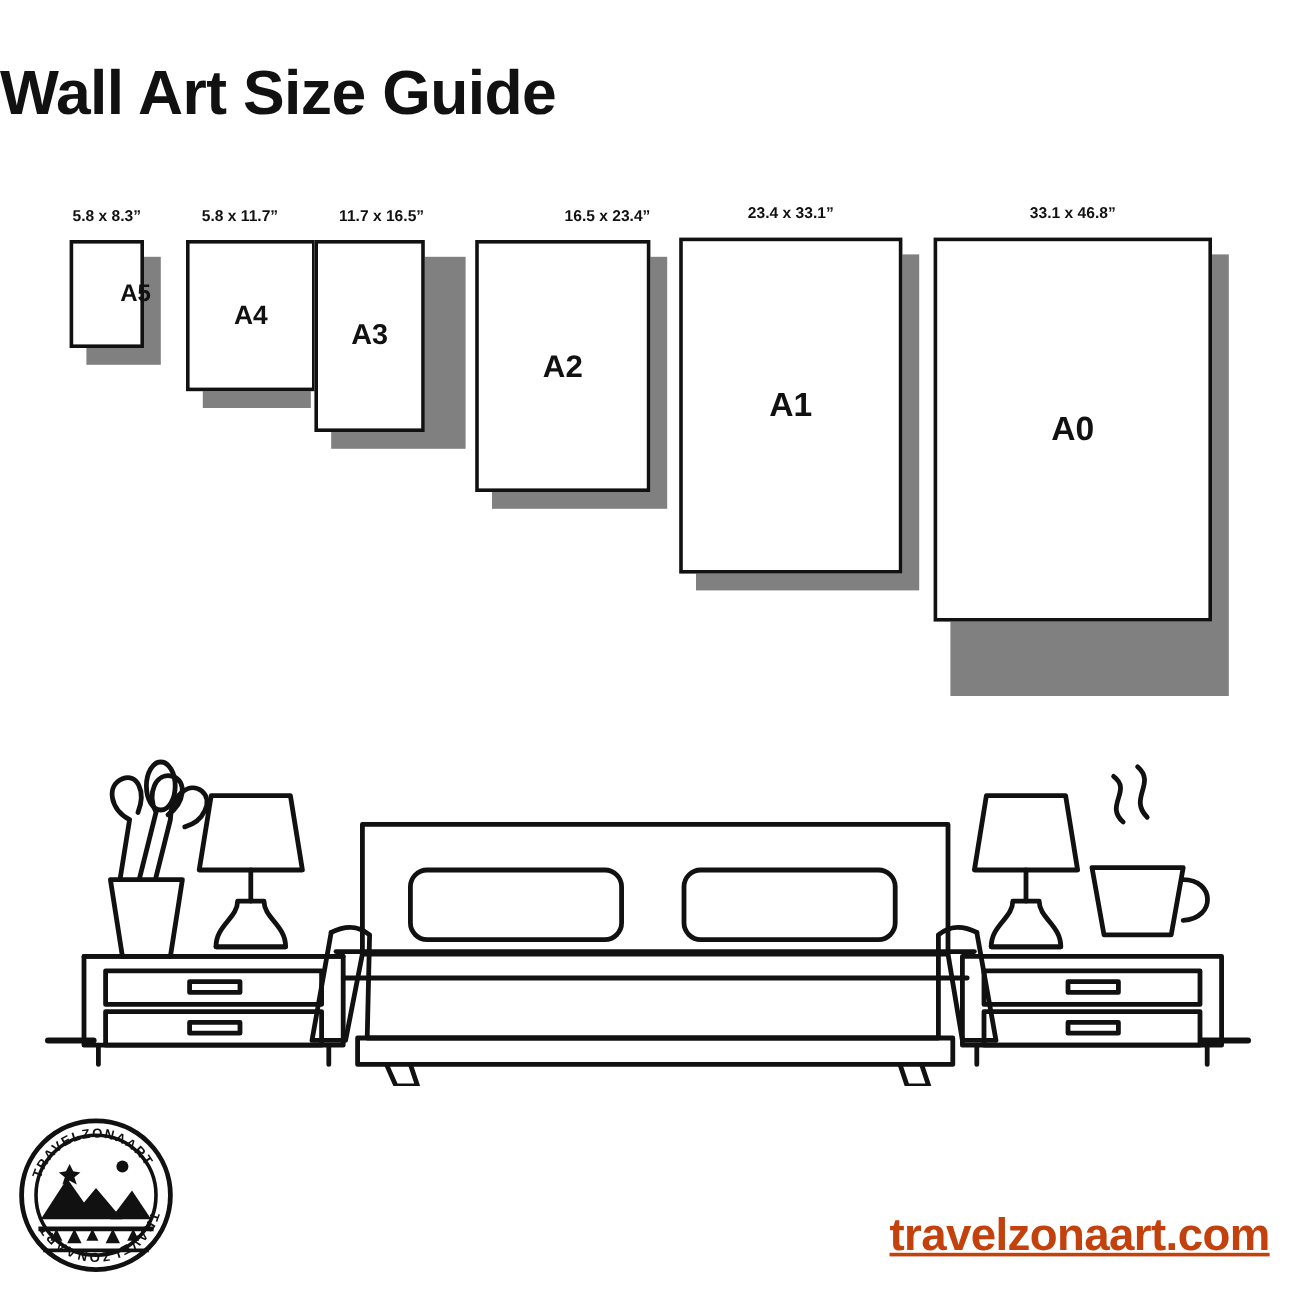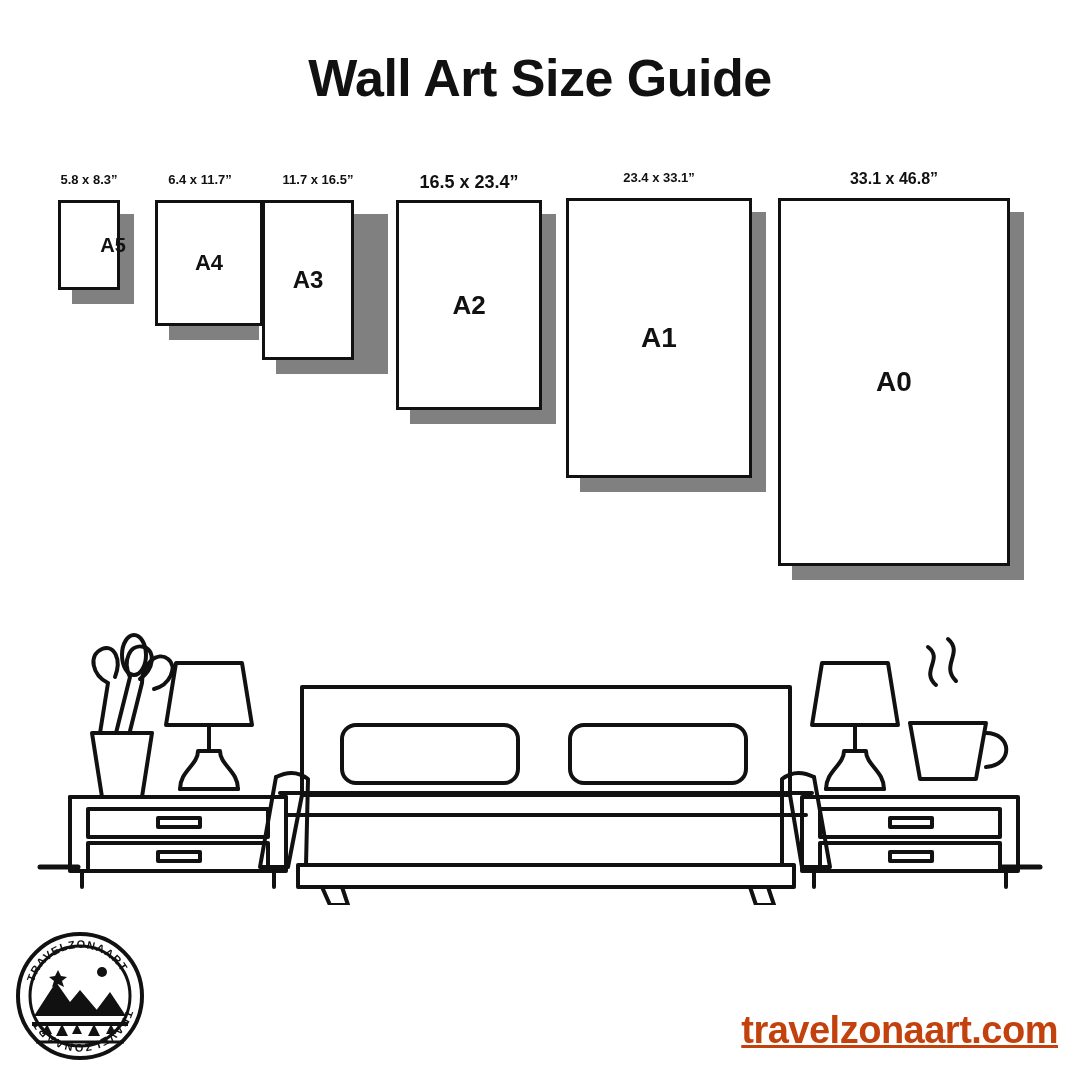--- a/index.html
+++ b/index.html
@@ -15,21 +15,21 @@
     font-family: "Liberation Sans", sans-serif;
     color: #111111;
   }
 
   
   #page-title {
     position: absolute;
     top: 48px;
     left: 0;
     width: 1080px;
-    text-align: center;
+    text-align: left;
     font-size: 52px;
     font-weight: bold;
     letter-spacing: -0.5px;
     color: #111111;
   }
 
   
   #frames {
     position: absolute;
     top: 0;
@@ -107,51 +107,51 @@
 
 <div id="frames">
     <div class="frame-group" style="left: 58px; top: 172px; width: 62px; height: 126px;">
       <div class="frame-dim" style="top: 0px; font-size: 13px;">5.8 x 8.3”</div>
       <div class="frame-shadow" style="left: 14px; top: 42px; width: 62px; height: 90px;"></div>
       <div class="frame-box" style="left: 0px; top: 28px; width: 62px; height: 90px; padding-left: 48px;">
         <span class="frame-label" style="font-size: 20px;">A5</span>
       </div>
     </div>
     <div class="frame-group" style="left: 155px; top: 172px; width: 90px; height: 162px;">
-      <div class="frame-dim" style="top: 0px; font-size: 13px;">6.4 x 11.7”</div>
+      <div class="frame-dim" style="top: 0px; font-size: 13px;">5.8 x 11.7”</div>
       <div class="frame-shadow" style="left: 14px; top: 42px; width: 90px; height: 126px;"></div>
       <div class="frame-box" style="left: 0px; top: 28px; width: 108px; height: 126px;">
         <span class="frame-label" style="font-size: 22px;">A4</span>
       </div>
     </div>
     <div class="frame-group" style="left: 262px; top: 172px; width: 112px; height: 196px;">
       <div class="frame-dim" style="top: 0px; font-size: 13px;">11.7 x 16.5”</div>
       <div class="frame-shadow" style="left: 14px; top: 42px; width: 112px; height: 160px;"></div>
       <div class="frame-box" style="left: 0px; top: 28px; width: 92px; height: 160px;">
         <span class="frame-label" style="font-size: 24px;">A3</span>
       </div>
     </div>
     <div class="frame-group" style="left: 396px; top: 172px; width: 146px; height: 246px;">
-      <div class="frame-dim" style="top: 0px; font-size: 18px;">16.5 x 23.4”</div>
+      <div class="frame-dim" style="top: 0px; font-size: 13px; text-align: right;">16.5 x 23.4”</div>
       <div class="frame-shadow" style="left: 14px; top: 42px; width: 146px; height: 210px;"></div>
       <div class="frame-box" style="left: 0px; top: 28px; width: 146px; height: 210px;">
         <span class="frame-label" style="font-size: 26px;">A2</span>
       </div>
     </div>
     <div class="frame-group" style="left: 566px; top: 170px; width: 186px; height: 316px;">
       <div class="frame-dim" style="top: 0px; font-size: 13px; text-align: center;">23.4 x 33.1”</div>
       <div class="frame-shadow" style="left: 14px; top: 42px; width: 186px; height: 280px;"></div>
       <div class="frame-box" style="left: 0px; top: 28px; width: 186px; height: 280px; text-align: center;">
         <span class="frame-label" style="font-size: 28px;">A1</span>
       </div>
     </div>
     <div class="frame-group" style="left: 778px; top: 170px; width: 232px; height: 404px;">
-      <div class="frame-dim" style="top: 0px; font-size: 16px;">33.1 x 46.8”</div>
+      <div class="frame-dim" style="top: 0px; font-size: 13px;">33.1 x 46.8”</div>
       <div class="frame-shadow" style="left: 14px; top: 42px; width: 232px; height: 368px;"></div>
-      <div class="frame-box" style="left: 0px; top: 28px; width: 232px; height: 368px;">
+      <div class="frame-box" style="left: 0px; top: 28px; width: 232px; height: 320px;">
         <span class="frame-label" style="font-size: 28px;">A0</span>
       </div>
     </div>
   </div>
 
 <div id="furniture">
 <svg viewBox="0 0 1020 340" width="1020" height="340" fill="none" stroke="#111111" stroke-width="4" stroke-linejoin="round" stroke-linecap="round">
 
   <line x1="10" y1="302" x2="48" y2="302" stroke-width="5"></line>
   <line x1="972" y1="302" x2="1010" y2="302" stroke-width="5"></line>

